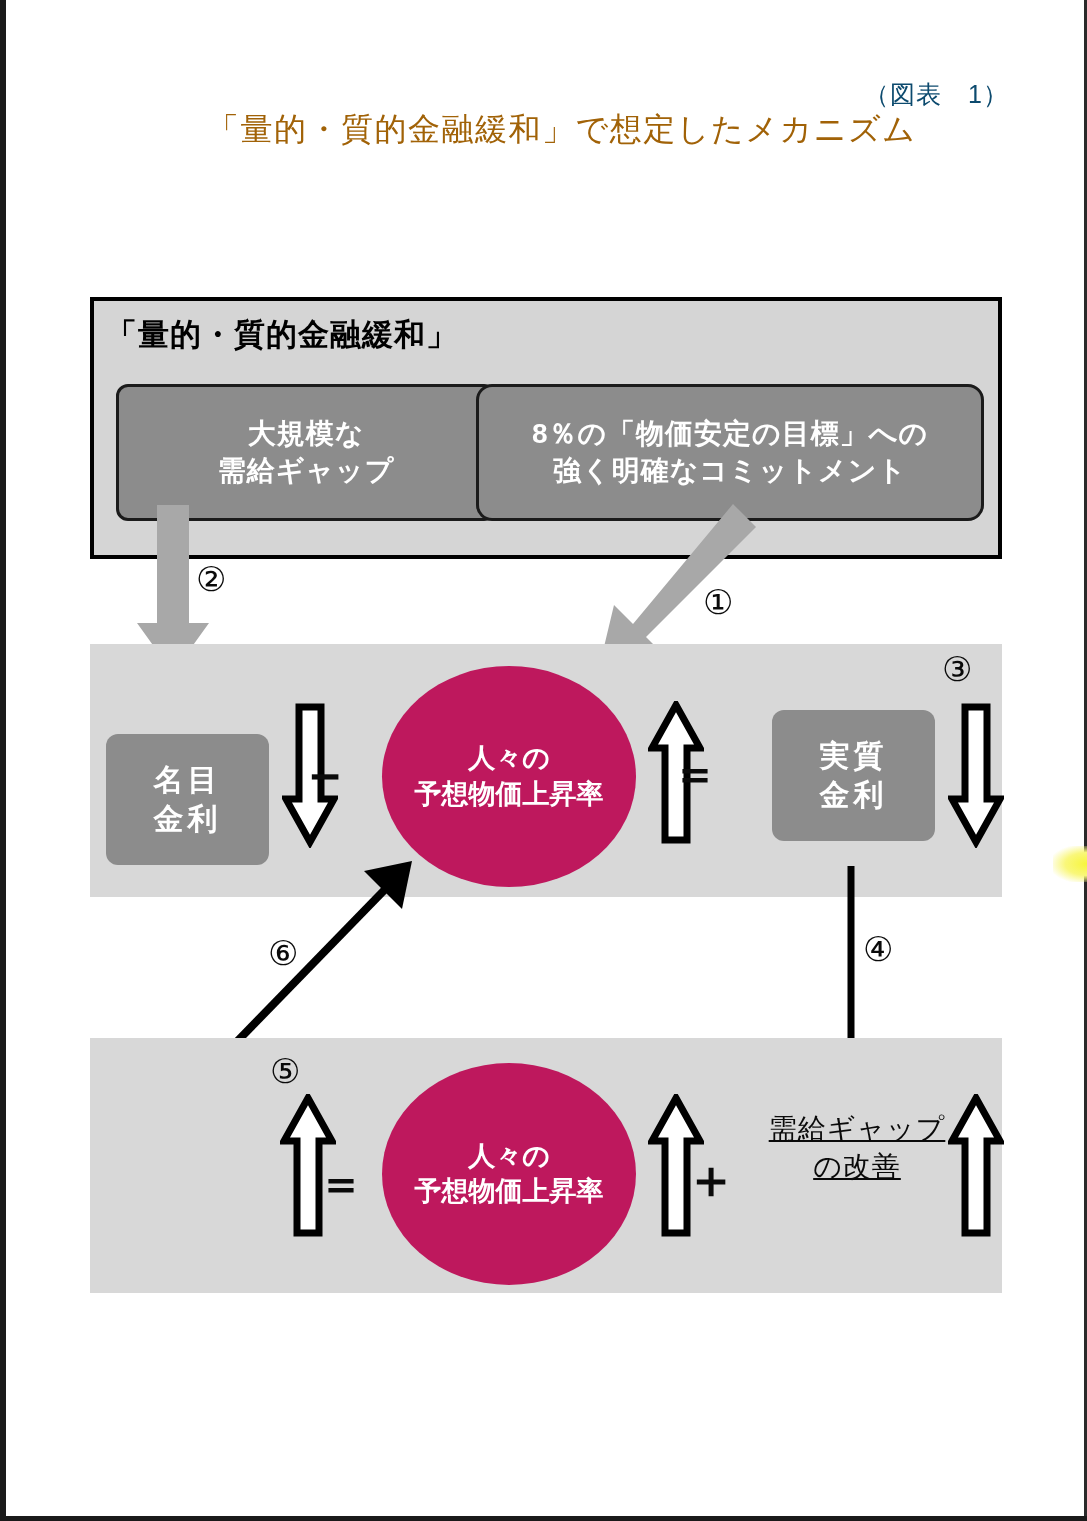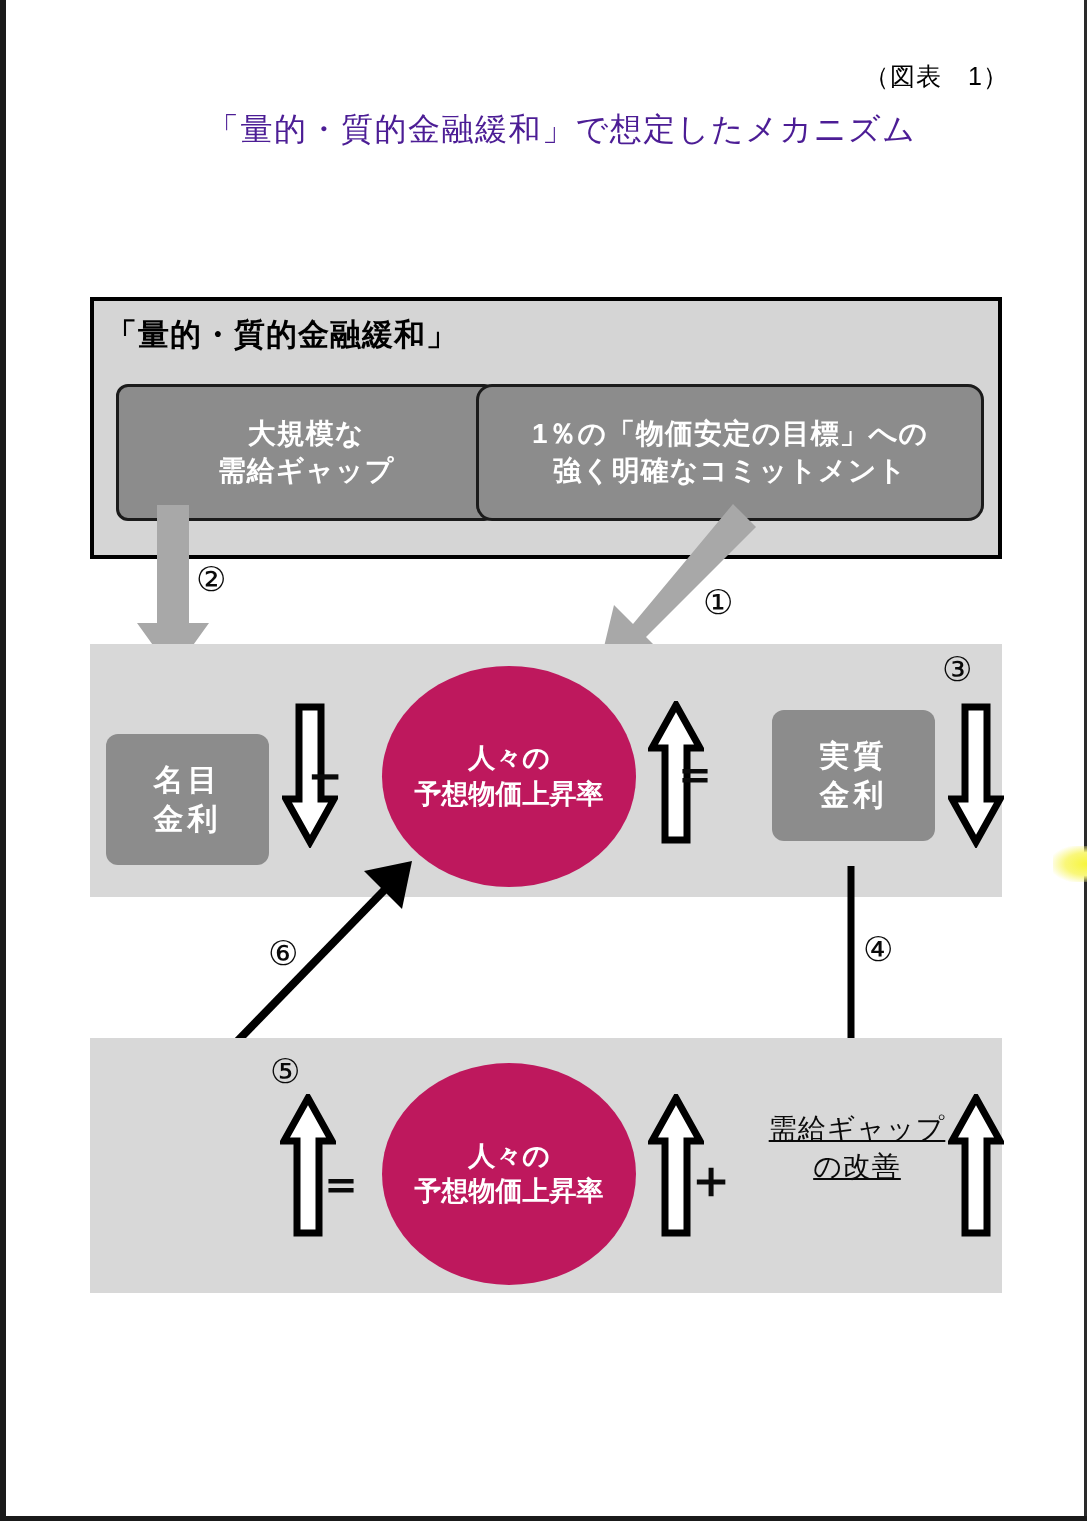--- a/index.html
+++ b/index.html
@@ -17,27 +17,27 @@
   .edge-bottom{left:0;bottom:0;width:1087px;height:5px;}
   .edge-right{right:0;top:0;width:3px;height:1521px;background:#2a2a2a;}
 
   .yellow-mark{
     position:absolute;right:0;top:846px;width:34px;height:36px;
     background:radial-gradient(ellipse at 100% 50%, #f7f53c 0%, #f9f77a 45%, rgba(255,255,255,0) 80%);
   }
 
   
   .fig-label{
-    position:absolute;right:78px;top:60px;
-    font-size:25px;color:#000000;letter-spacing:1px;
+    position:absolute;right:78px;top:78px;
+    font-size:25px;color:#0c4a6e;letter-spacing:1px;
     white-space:pre;
   }
   .main-title{
     position:absolute;left:207px;top:108px;
-    font-size:32px;font-weight:400;color:#4c1d95;
+    font-size:32px;font-weight:400;color:#a16207;
     letter-spacing:1.5px;white-space:nowrap;
   }
 
   
   .band-a{
     position:absolute;left:90px;top:253px;width:912px;height:262px;
     background:#d5d5d5;border:4px solid #000;box-sizing:border-box;margin-top:44px;
   }
   .band-a-title{
     position:absolute;left:12px;top:13px;
@@ -132,21 +132,21 @@
 
 <div class="band-a">
   <div class="band-a-title">「量的・質的金融緩和」</div>
 
   <div class="policy-box policy-left">
     <span>大規模な</span>
     <span>需給ギャップ</span>
   </div>
 
   <div class="policy-box policy-right">
-    <span>1％の「物価安定の目標」への</span>
+    <span>8％の「物価安定の目標」への</span>
     <span>強く明確なコミットメント</span>
   </div>
 </div>
 
 <div class="gray-arrow" style="left:136px;top:505px;">
   <svg width="74" height="170" viewBox="0 0 74 170">
     <polygon points="21,0 53,0 53,118 73,118 37,168 1,118 21,118" fill="#a8a8a8"></polygon>
   </svg>
 </div>
 <div class="circ-num" style="left:196px;top:562px;">②</div>

